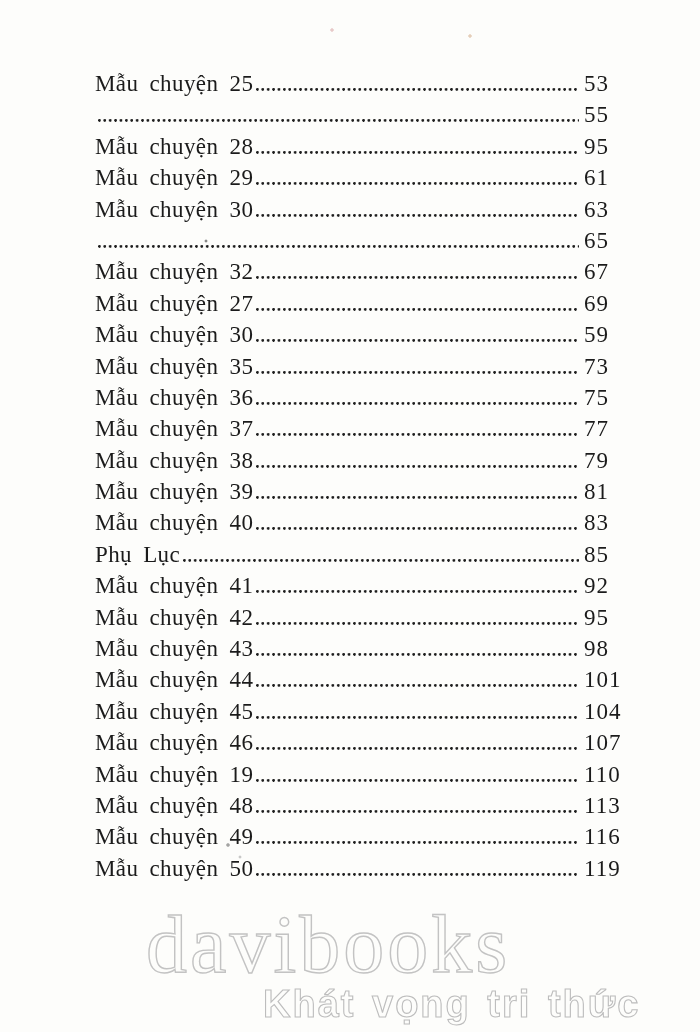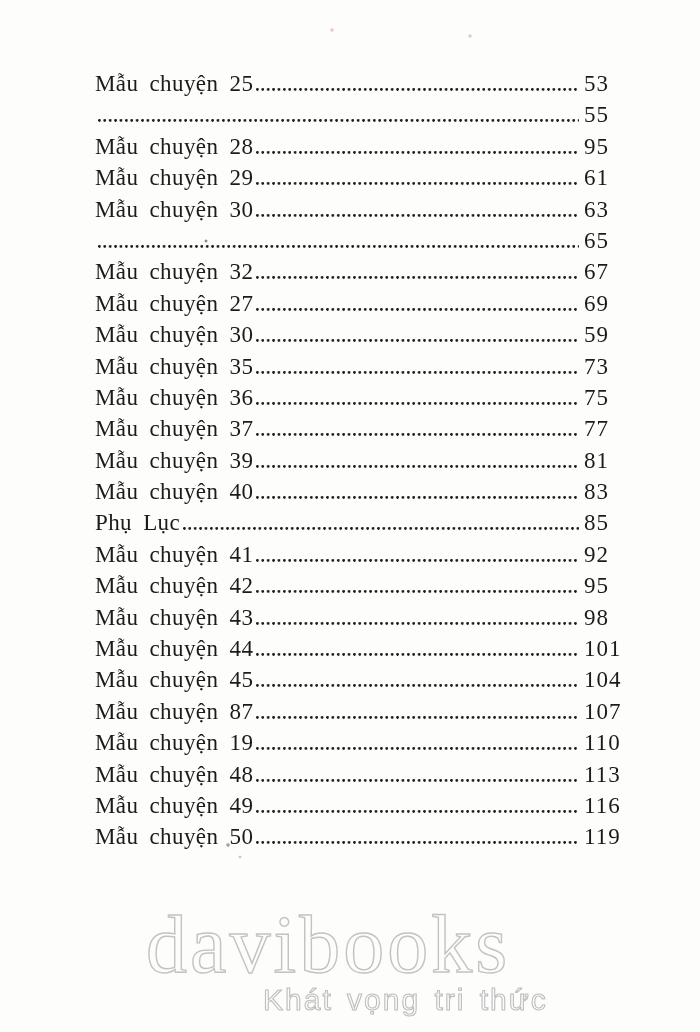--- a/index.html
+++ b/index.html
@@ -64,22 +64,22 @@
     color: transparent;
     -webkit-text-stroke: 1.4px #c3c3c3;
     white-space: nowrap;
     user-select: none;
   }
   .wm-slogan {
     position: absolute;
     left: 263px;
     top: 983px;
     font-family: "Liberation Sans", sans-serif;
-    font-size: 30px;
-    font-weight: normal;
+    font-size: 38px;
+    font-weight: bold;
     letter-spacing: 2px;
     word-spacing: 4px;
     color: transparent;
     -webkit-text-stroke: 1.1px #bdbdbd;
     white-space: nowrap;
     user-select: none;
   }
 </style>
 </head>
 <body>
@@ -151,20 +151,25 @@
       <span class="toc-dots"></span>
       <span class="toc-page">75</span>
     </div>
 
     <div class="toc-row">
       <span class="toc-label">Mẫu chuyện 37</span>
       <span class="toc-dots"></span>
       <span class="toc-page">77</span>
     </div>
 
+    <div class="toc-row">
+      <span class="toc-label">Mẫu chuyện 38</span>
+      <span class="toc-dots"></span>
+      <span class="toc-page">79</span>
+    </div>
 
     <div class="toc-row">
       <span class="toc-label">Mẫu chuyện 39</span>
       <span class="toc-dots"></span>
       <span class="toc-page">81</span>
     </div>
 
     <div class="toc-row">
       <span class="toc-label">Mẫu chuyện 40</span>
       <span class="toc-dots"></span>
@@ -201,21 +206,21 @@
       <span class="toc-page">101</span>
     </div>
 
     <div class="toc-row">
       <span class="toc-label">Mẫu chuyện 45</span>
       <span class="toc-dots"></span>
       <span class="toc-page">104</span>
     </div>
 
     <div class="toc-row">
-      <span class="toc-label">Mẫu chuyện 87</span>
+      <span class="toc-label">Mẫu chuyện 46</span>
       <span class="toc-dots"></span>
       <span class="toc-page">107</span>
     </div>
 
     <div class="toc-row">
       <span class="toc-label">Mẫu chuyện 19</span>
       <span class="toc-dots"></span>
       <span class="toc-page">110</span>
     </div>
 

